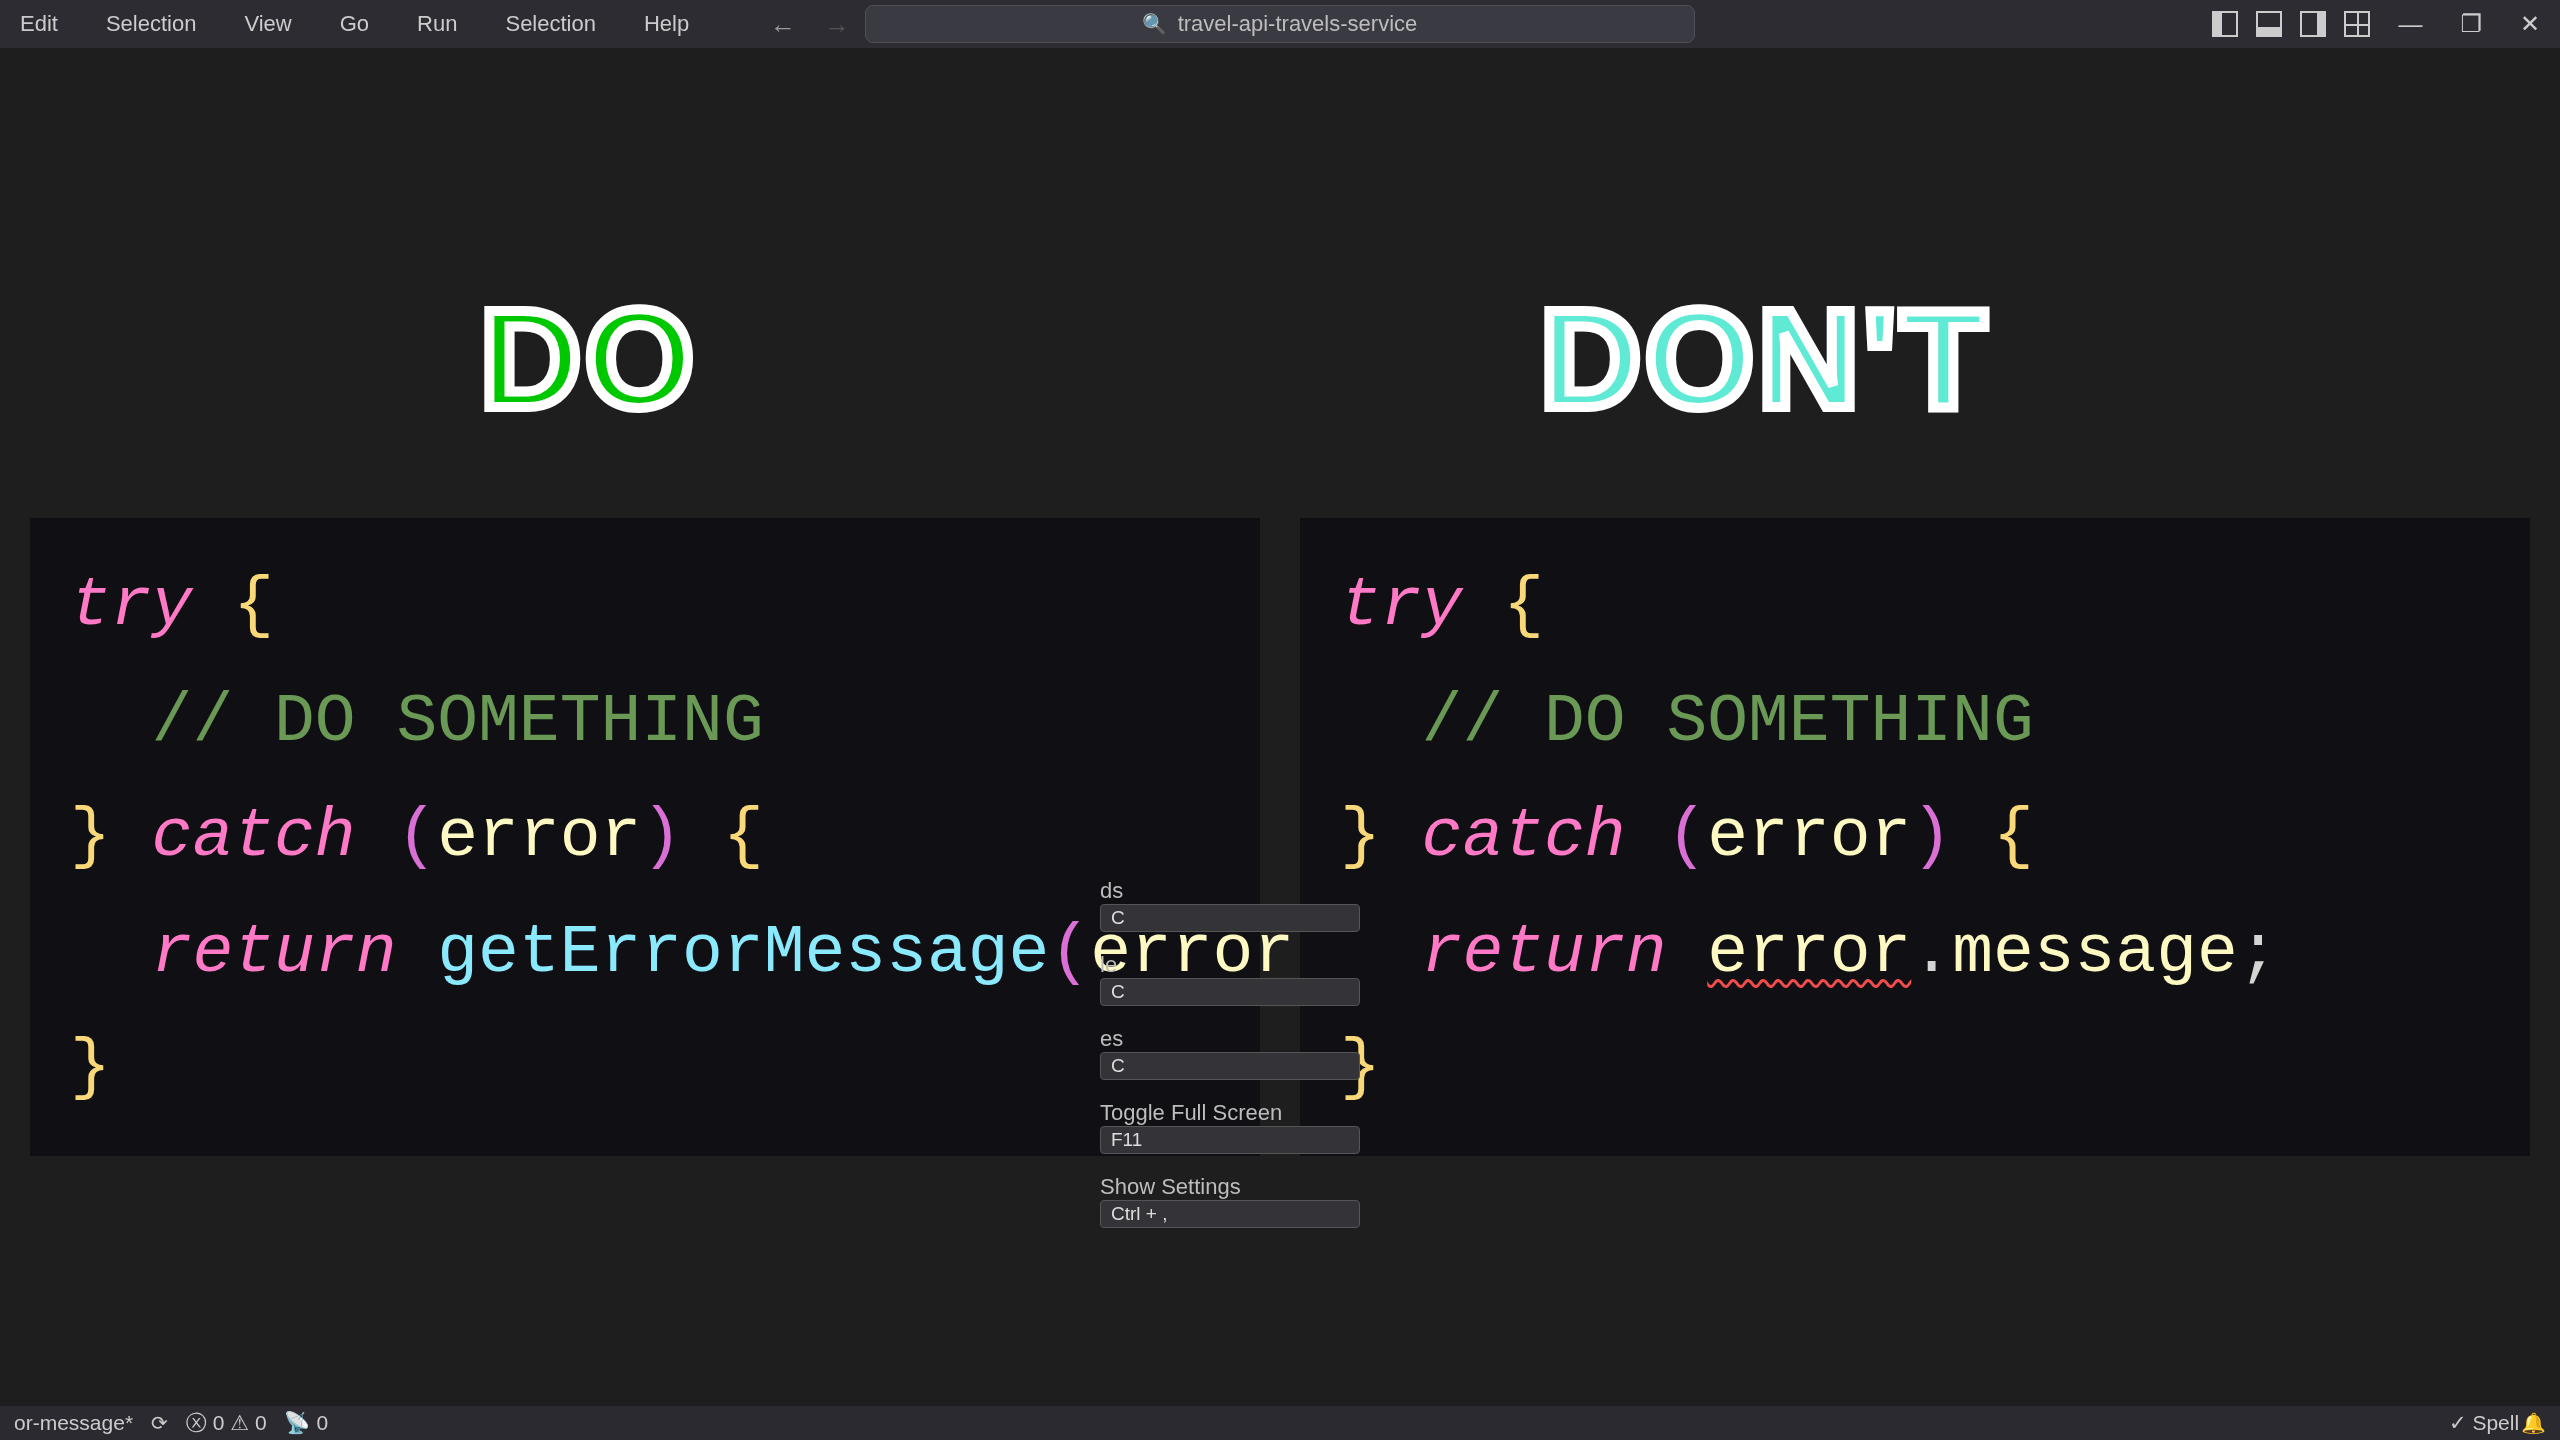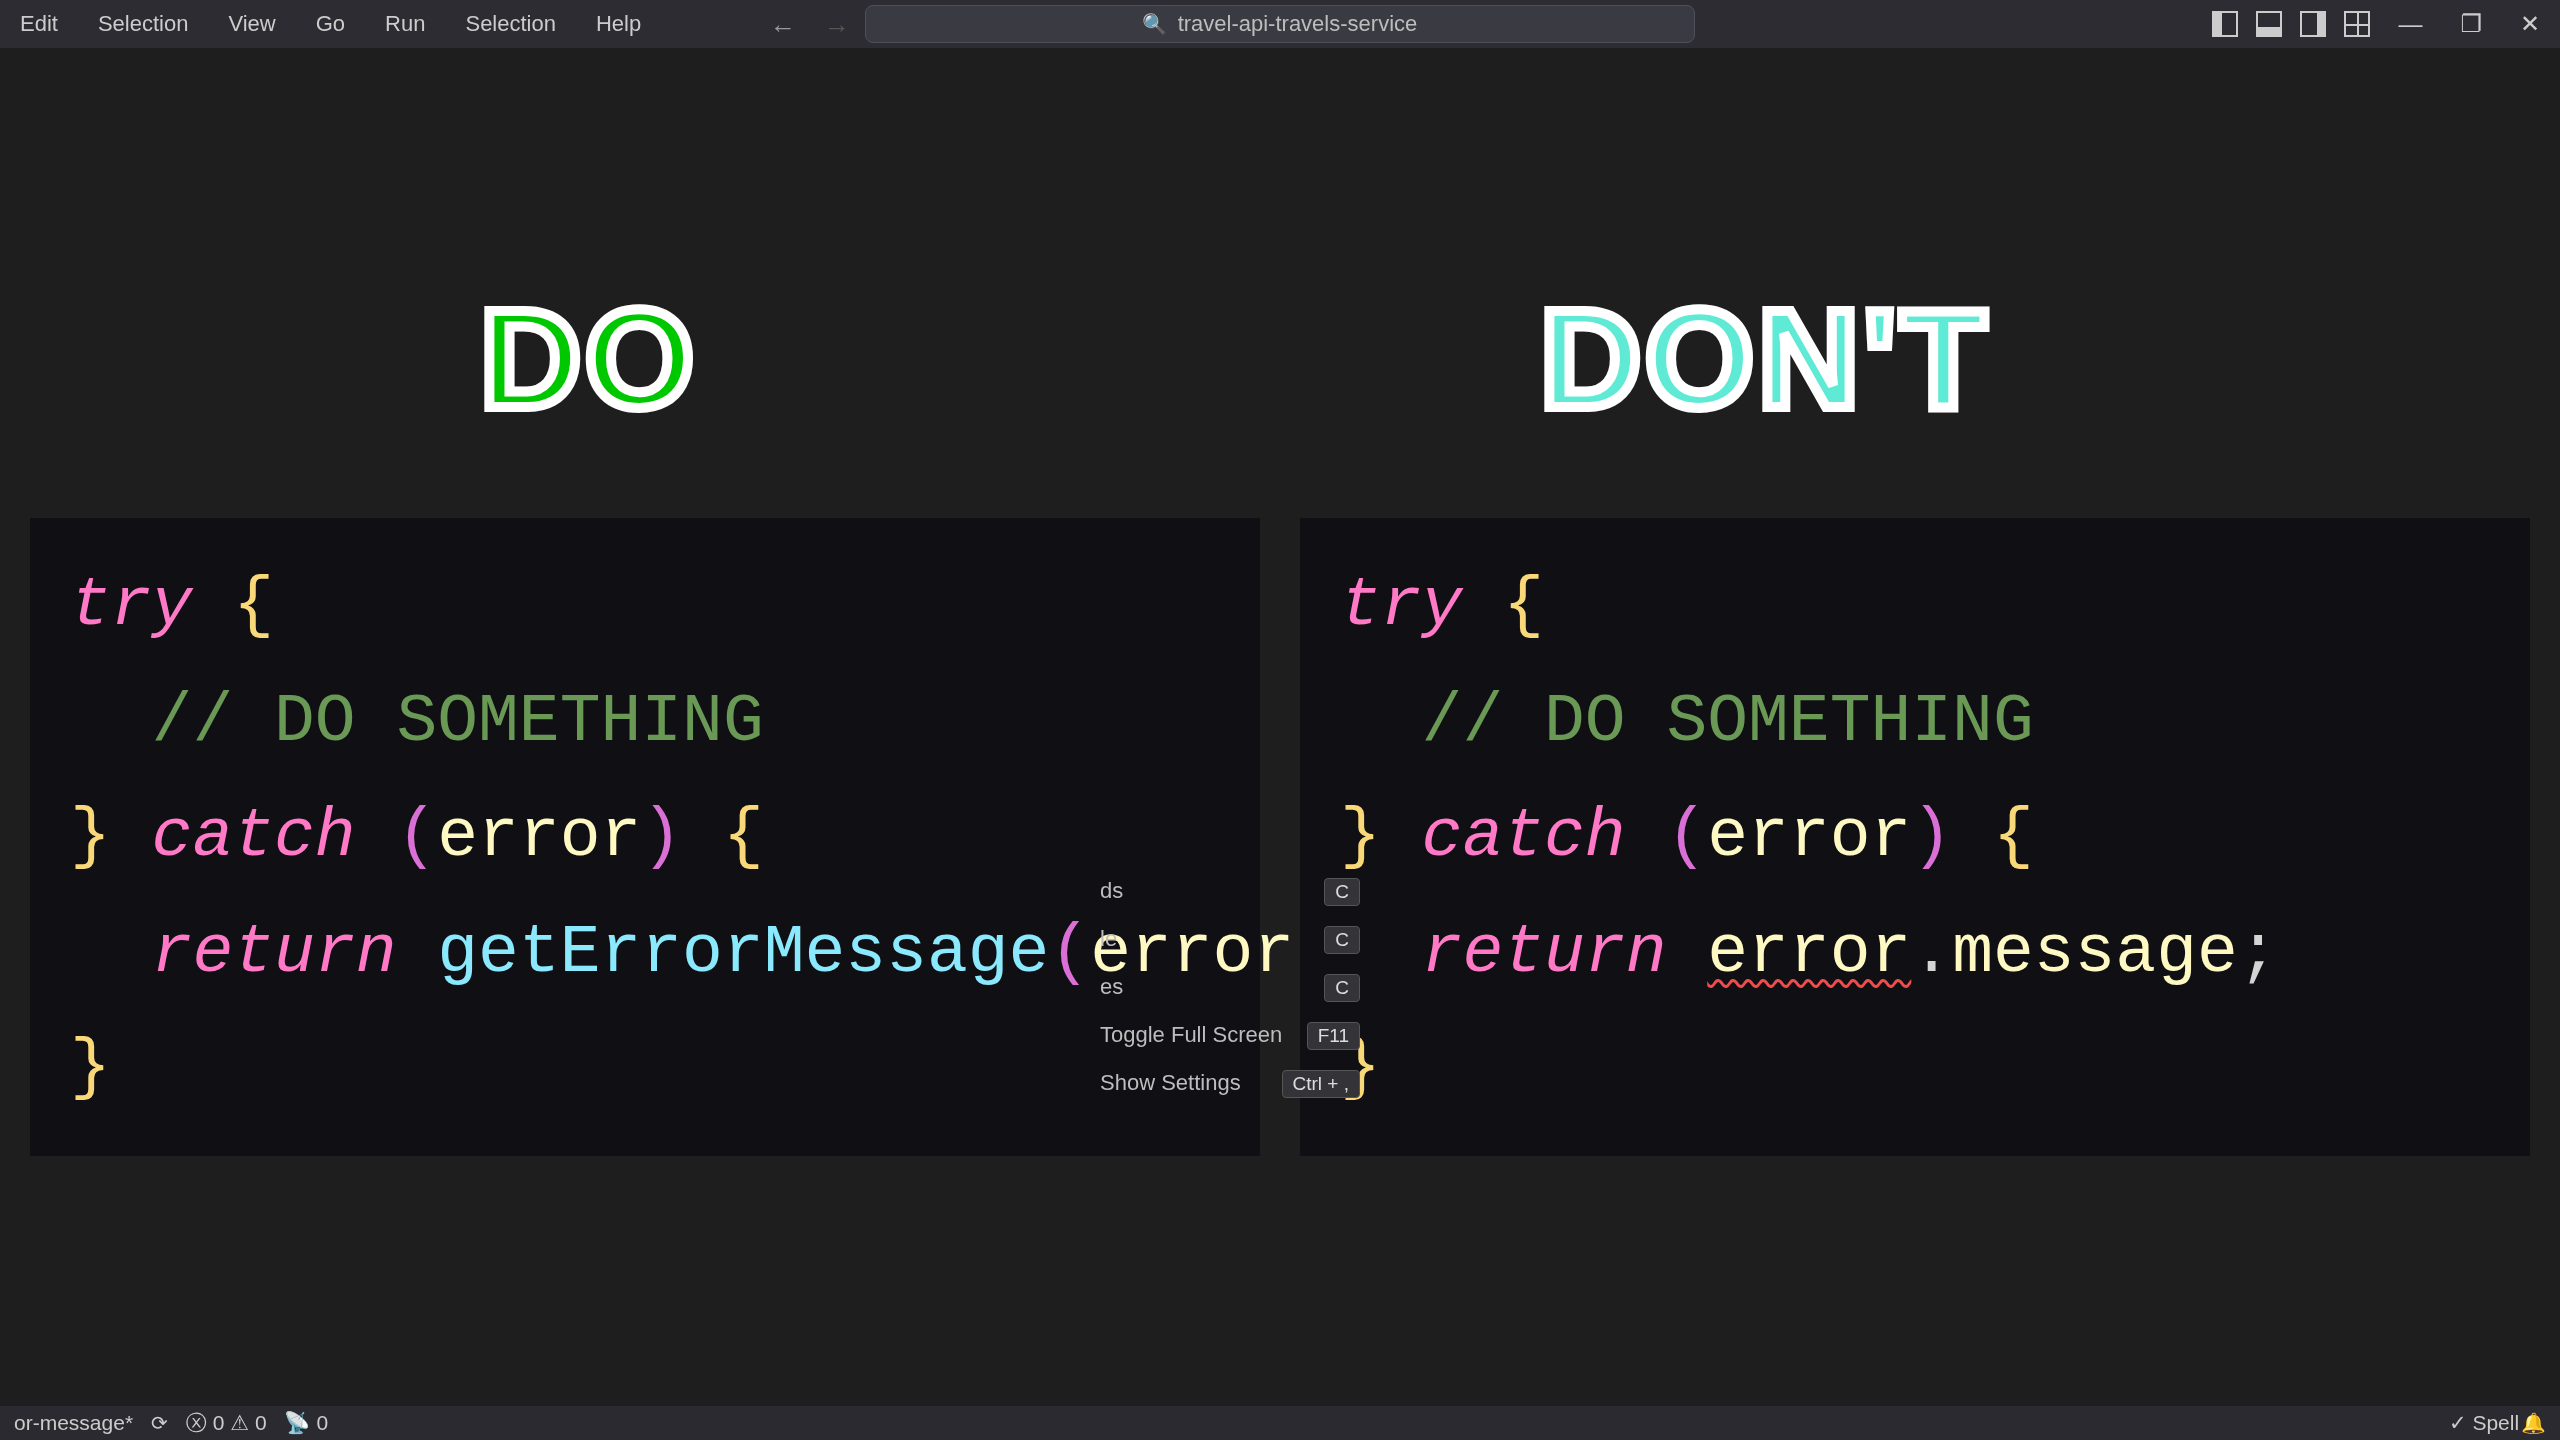--- a/index.html
+++ b/index.html
@@ -16,21 +16,21 @@
 
 .titlebar {
   height: 48px;
   background: #2c2c32;
   display: flex;
   align-items: center;
   position: relative;
   font-size: 22px;
   color: #cccccc;
 }
-.menu { display: flex; gap: 8px; padding-left: 4px; }
+.menu { display: flex; gap: 16px; padding-left: 4px; }
 .menu-item { padding: 10px 16px; cursor: pointer; }
 
 .nav-arrows {
   position: absolute;
   left: 770px;
   display: flex;
   gap: 28px;
   color: #9a9a9a;
   font-size: 26px;
 }
@@ -120,21 +120,21 @@
 
 
 .wb-menu {
   position: absolute;
   left: 1100px;
   top: 820px;
   width: 260px;
   color: #bdbdbd;
   font-size: 22px;
 }
-.wb-row { display:flex; justify-content:space-between; padding:10px 0; }
+.wb-row { display:flex; justify-content:space-between; padding:10px 0;flex-direction:column; }
 .kbd {
   background:#333338; border:1px solid #555; border-radius:4px;
   padding:2px 10px; font-size:19px; color:#ddd;
 }
 
 
 .statusbar {
   position: absolute;
   bottom: 0; left: 0; right: 0;
   height: 34px;

